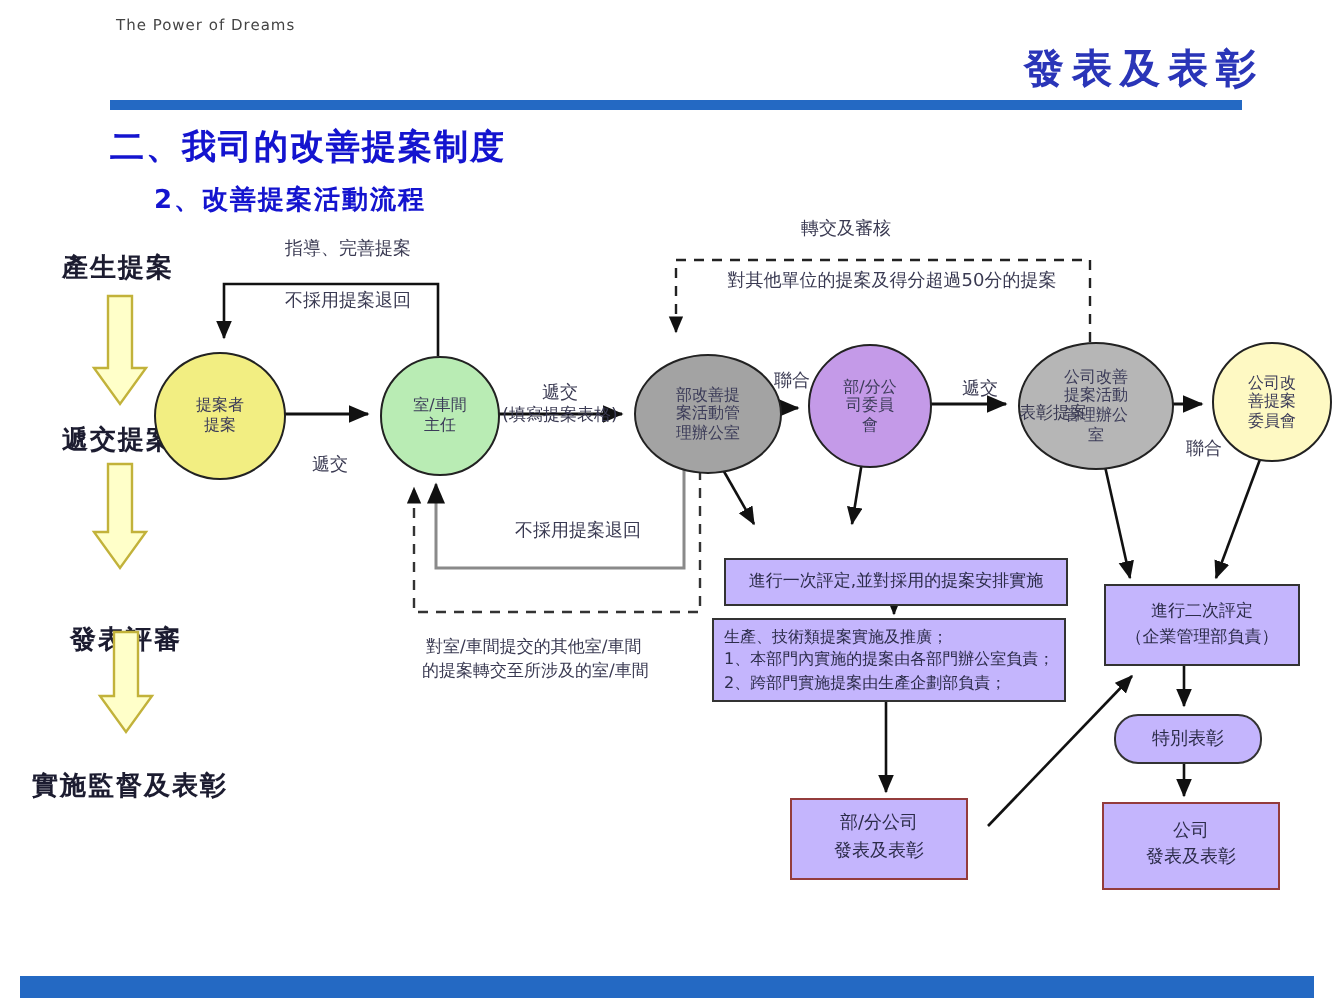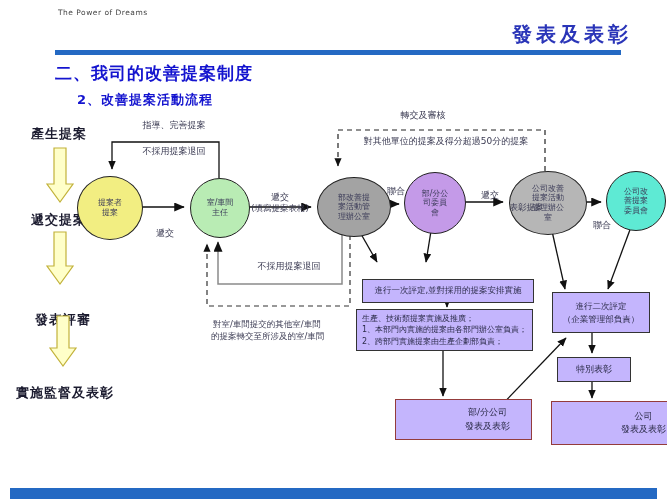--- a/index.html
+++ b/index.html
@@ -19,21 +19,21 @@
   .stage-label{font-size:13px;font-weight:bold;color:#1c1c30;letter-spacing:1px;}
   .flabel{font-size:9px;color:#3a3a52;text-align:center;line-height:1.15;}
   .flabel-sm{font-size:8.5px;color:#3a3a52;text-align:center;line-height:1.2;}
   .note{font-size:8.5px;color:#3a3a52;text-align:left;line-height:1.2;}
   .circle{position:absolute;border:1.5px solid #222;border-radius:50%;
           display:flex;flex-direction:column;align-items:center;justify-content:center;
           text-align:center;font-size:8px;color:#3b3b58;line-height:1.2;z-index:3;}
   .bx{position:absolute;border:1.5px solid #333;background:#c4b5fd;color:#2c2c4a;
       display:flex;flex-direction:column;align-items:center;justify-content:center;
       text-align:center;z-index:3;}
-  .bx.red{border-color:#943c3c;padding-left:48px;}
+  .bx.red{border-color:#943c3c;}
   .bx.left{align-items:flex-start;text-align:left;padding-left:5px;box-sizing:border-box;}
   svg.connectors{position:absolute;left:0;top:0;z-index:2;pointer-events:none;}
   .lbl{z-index:4;}
   .bottom-bar{background:#2469c3;}
 </style>
 </head>
 <body>
 
 <div class="abs" style="left:58px;top:8px;">
   <div class="tagline" style="text-align:center;">The Power of Dreams</div>
@@ -66,39 +66,39 @@
   <div>部/分公</div>
   <div>司委員</div>
   <div>會</div>
 </div>
 <div class="circle" style="left:509px;top:171px;width:76px;height:62px;background:#b6b6b6;">
   <div>公司改善</div>
   <div>提案活動</div>
   <div>管理辦公</div>
   <div>室</div>
 </div>
-<div class="circle" style="left:606px;top:171px;width:58px;height:58px;background:#5eead4;">
+<div class="circle" style="left:606px;top:171px;width:58px;height:58px;background:#fef9c3;">
   <div>公司改</div>
   <div>善提案</div>
   <div>委員會</div>
 </div>
 
 <div class="bx" style="left:362px;top:279px;width:170px;height:22px;font-size:8.5px;">
   <div>進行一次評定,並對採用的提案安排實施</div>
 </div>
 <div class="bx left" style="left:356px;top:309px;width:177px;height:42px;font-size:8px;line-height:1.4;">
   <div>生產、技術類提案實施及推廣；</div>
   <div>1、本部門內實施的提案由各部門辦公室負責；</div>
   <div>2、跨部門實施提案由生產企劃部負責；</div>
 </div>
 <div class="bx" style="left:552px;top:292px;width:96px;height:39px;font-size:8.5px;line-height:1.5;">
   <div>進行二次評定</div>
   <div>（企業管理部負責）</div>
 </div>
-<div class="bx" style="left:557px;top:357px;width:72px;height:23px;font-size:9px;">
+<div class="bx" style="left:557px;top:357px;width:72px;height:23px;font-size:9px;border-radius:12px;">
   <div>特別表彰</div>
 </div>
 <div class="bx red" style="left:395px;top:399px;width:87px;height:39px;font-size:9px;line-height:1.5;">
   <div>部/分公司</div>
   <div>發表及表彰</div>
 </div>
 <div class="bx red" style="left:551px;top:401px;width:87px;height:42px;font-size:9px;line-height:1.5;">
   <div>公司</div>
   <div>發表及表彰</div>
 </div>

